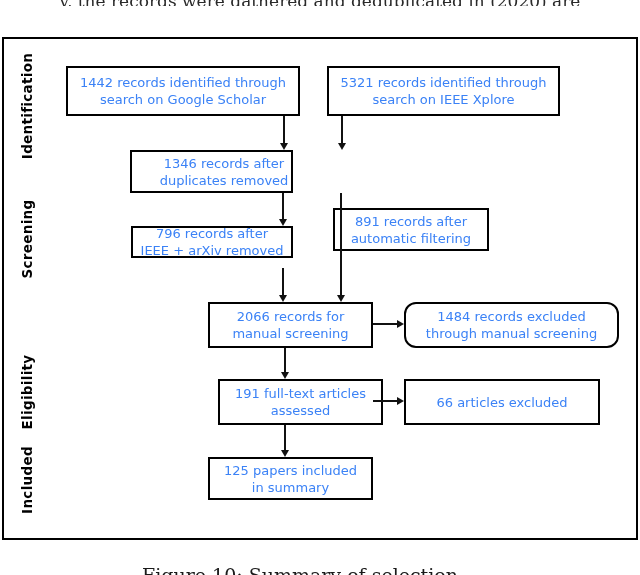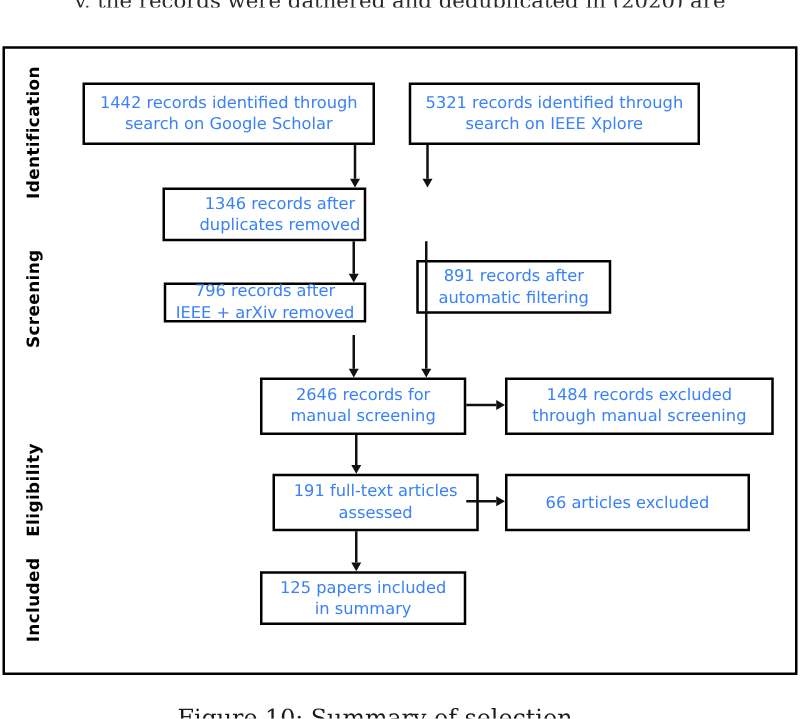--- a/index.html
+++ b/index.html
@@ -89,23 +89,23 @@
   <div class="box" style="left:66px;top:66px;width:234px;height:50px;">1442 records identified through
 search on Google Scholar</div>
   <div class="box" style="left:327px;top:66px;width:233px;height:50px;">5321 records identified through
 search on IEEE Xplore</div>
   <div class="box" style="left:130px;top:150px;width:163px;height:43px;padding-left:25px;">1346 records after
 duplicates removed</div>
   <div class="box" style="left:333px;top:164px;width:156px;height:43px;margin-top:44px;">891 records after
 automatic filtering</div>
   <div class="box" style="left:131px;top:226px;width:162px;height:32px;">796 records after
 IEEE + arXiv removed</div>
-  <div class="box" style="left:208px;top:302px;width:165px;height:46px;">2646 records for
+  <div class="box" style="left:208px;top:302px;width:165px;height:46px;">2066 records for
 manual screening</div>
-  <div class="box" style="left:404px;top:302px;width:215px;height:46px;">1484 records excluded
+  <div class="box" style="left:404px;top:302px;width:215px;height:46px;border-radius:12px;">1484 records excluded
 through manual screening</div>
   <div class="box" style="left:218px;top:379px;width:165px;height:46px;text-align:center;">191 full-text articles
 assessed</div>
   <div class="box" style="left:404px;top:379px;width:196px;height:46px;">66 articles excluded</div>
   <div class="box" style="left:208px;top:457px;width:165px;height:43px;">125 papers included
 in summary</div>
 
   <div class="vline" style="left:283px;top:116px;height:27px;"></div>
   <div class="ah-down" style="left:280px;top:143px;"></div>
 

